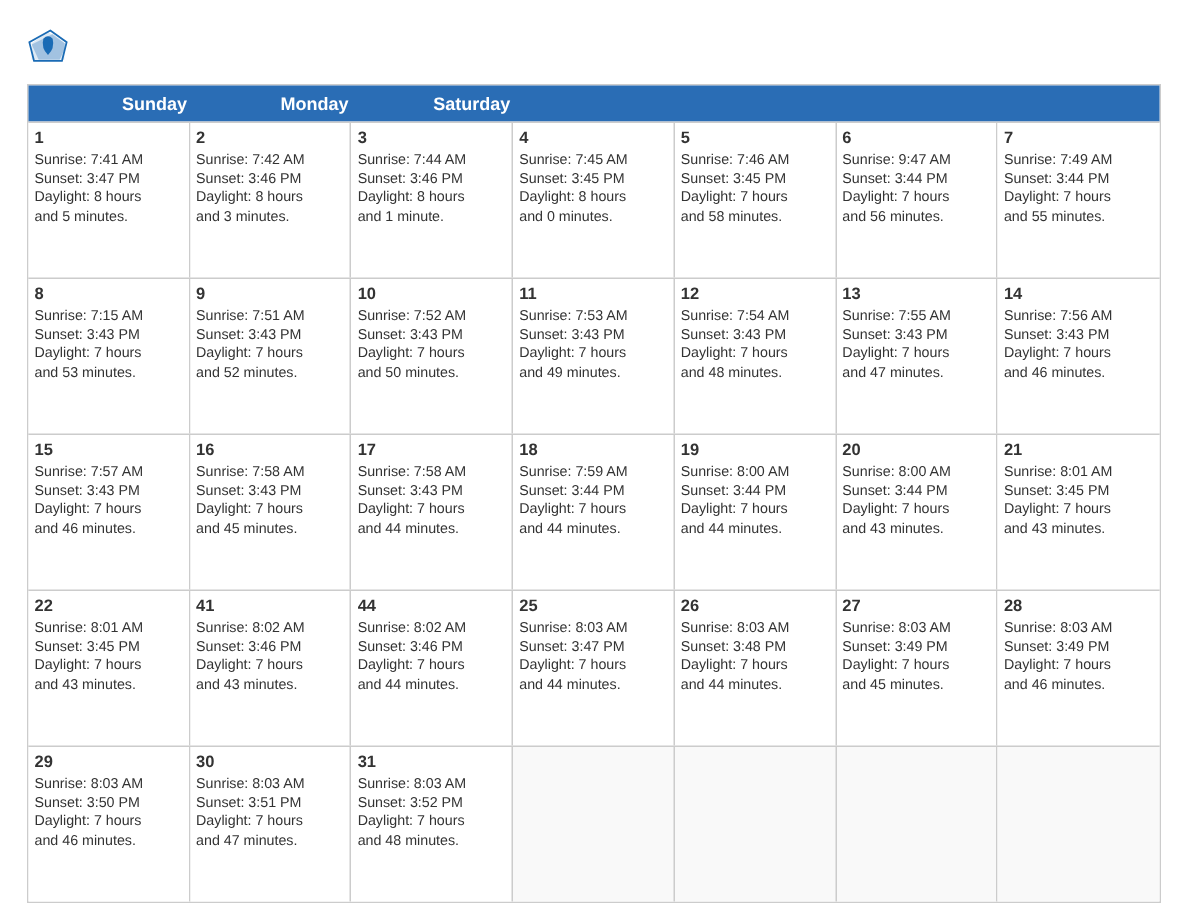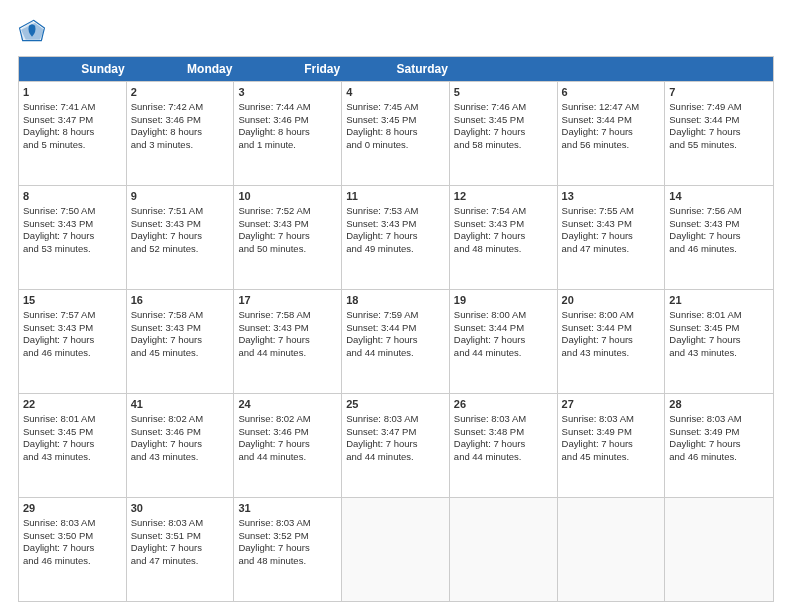--- a/index.html
+++ b/index.html
@@ -120,21 +120,20 @@
     <div class="title-block">
       <div class="month-title"></div>
       <div class="location"></div>
     </div>
   </div>
 
   <div class="calendar">
     <div class="cal-header">
     <div class="cal-header-cell">Sunday</div>
         <div class="cal-header-cell">Monday</div>
-        <div class="cal-header-cell">Friday</div>
         <div class="cal-header-cell">Saturday</div>
       </div>
     <div class="cal-body">
     <div class="cal-row">
           <div class="cal-cell">
             <span class="day-num">1</span>
             <div>Sunrise: 7:41 AM</div>
             <div>Sunset: 3:47 PM</div>
             <div>Daylight: 8 hours</div>
             <div>and 5 minutes.</div>
@@ -162,37 +161,37 @@
           </div>
           <div class="cal-cell">
             <span class="day-num">5</span>
             <div>Sunrise: 7:46 AM</div>
             <div>Sunset: 3:45 PM</div>
             <div>Daylight: 7 hours</div>
             <div>and 58 minutes.</div>
           </div>
           <div class="cal-cell">
             <span class="day-num">6</span>
-            <div>Sunrise: 12:47 AM</div>
+            <div>Sunrise: 9:47 AM</div>
             <div>Sunset: 3:44 PM</div>
             <div>Daylight: 7 hours</div>
             <div>and 56 minutes.</div>
           </div>
           <div class="cal-cell">
             <span class="day-num">7</span>
             <div>Sunrise: 7:49 AM</div>
             <div>Sunset: 3:44 PM</div>
             <div>Daylight: 7 hours</div>
             <div>and 55 minutes.</div>
           </div>
         </div>
         <div class="cal-row">
           <div class="cal-cell">
             <span class="day-num">8</span>
-            <div>Sunrise: 7:50 AM</div>
+            <div>Sunrise: 7:15 AM</div>
             <div>Sunset: 3:43 PM</div>
             <div>Daylight: 7 hours</div>
             <div>and 53 minutes.</div>
           </div>
           <div class="cal-cell">
             <span class="day-num">9</span>
             <div>Sunrise: 7:51 AM</div>
             <div>Sunset: 3:43 PM</div>
             <div>Daylight: 7 hours</div>
             <div>and 52 minutes.</div>
@@ -293,21 +292,21 @@
             <div>and 43 minutes.</div>
           </div>
           <div class="cal-cell">
             <span class="day-num">41</span>
             <div>Sunrise: 8:02 AM</div>
             <div>Sunset: 3:46 PM</div>
             <div>Daylight: 7 hours</div>
             <div>and 43 minutes.</div>
           </div>
           <div class="cal-cell">
-            <span class="day-num">24</span>
+            <span class="day-num">44</span>
             <div>Sunrise: 8:02 AM</div>
             <div>Sunset: 3:46 PM</div>
             <div>Daylight: 7 hours</div>
             <div>and 44 minutes.</div>
           </div>
           <div class="cal-cell">
             <span class="day-num">25</span>
             <div>Sunrise: 8:03 AM</div>
             <div>Sunset: 3:47 PM</div>
             <div>Daylight: 7 hours</div>

